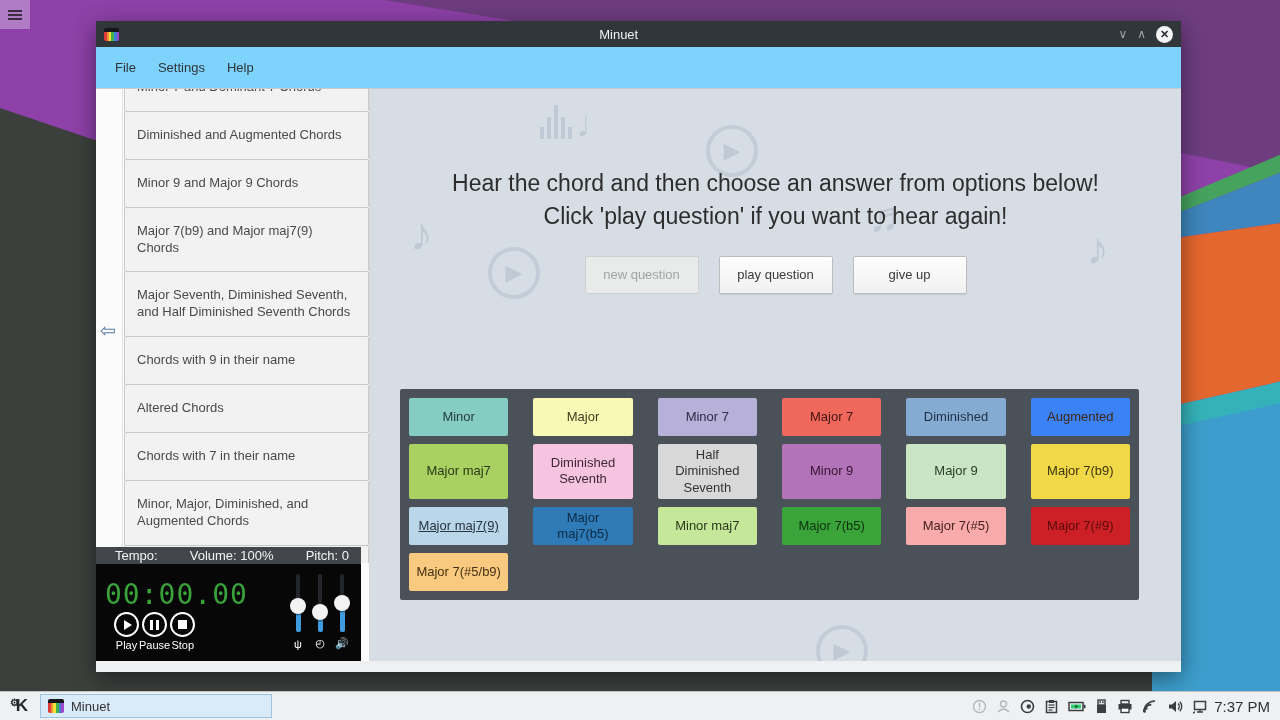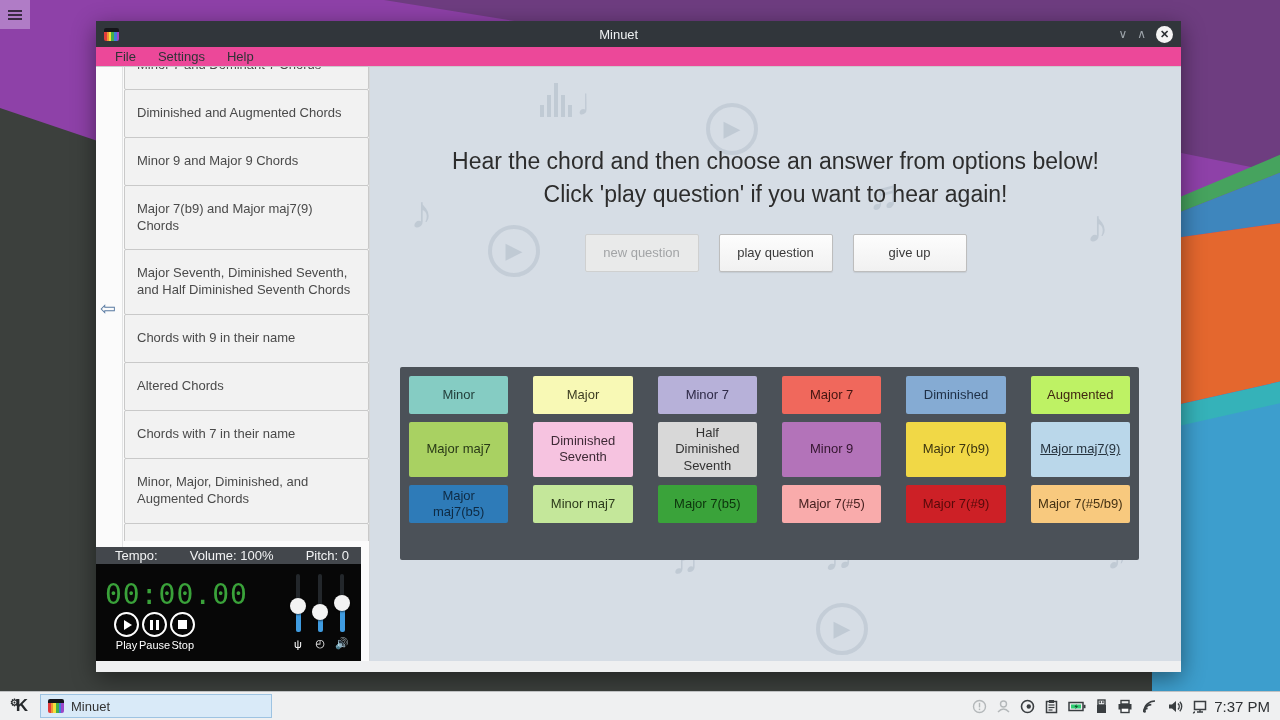--- a/index.html
+++ b/index.html
@@ -20,21 +20,21 @@
   .hamburger span { display:block; height:2px; background:#3a2a42; margin:2px 0; }
 
   
   #window { position:absolute; left:96px; top:21px; width:1085px; height:651px; background:#eff0f1; box-shadow:0 6px 22px rgba(0,0,0,.45); display:flex; flex-direction:column; }
   .titlebar { height:26px; background:#31363b; display:flex; align-items:center; padding:0 8px; flex:0 0 auto; }
   .title-icon { width:15px; height:13px; border-radius:2px; background:linear-gradient(#15151a 0 30%,transparent 30%),linear-gradient(90deg,#e23b3b 0 17%,#f09236 17% 33%,#f3e13c 33% 50%,#43b04a 50% 67%,#3f7fd8 67% 84%,#9c47c9 84% 100%); }
   .title-text { flex:1; text-align:center; color:#eef1f2; font-size:13px; }
   .win-ctrl { display:flex; align-items:center; gap:10px; }
   .chev { color:#9ea5ab; font-size:12px; line-height:1; cursor:pointer; }
   .close-btn { width:17px; height:17px; background:#f4f4f4; border-radius:50%; color:#2b2f33; font-size:11px; font-weight:bold; display:flex; align-items:center; justify-content:center; cursor:pointer; }
-  .menubar { height:20px; background:#ec4899; border-bottom:1px solid #c9cbcd; display:flex; align-items:center; padding-left:10px; gap:4px; flex:0 0 auto; }
+  .menubar { height:42px; background:#7dd3fc; border-bottom:1px solid #c9cbcd; display:flex; align-items:center; padding-left:10px; gap:4px; flex:0 0 auto; }
   .menu-item { font-size:13px; color:#2f3337; padding:3px 9px; cursor:pointer; }
 
   .win-body { flex:1; display:flex; position:relative; }
   .win-footer { flex:0 0 11px; background:#eff0f1; }
 
   
   .sidebar { width:274px; background:#fbfbfb; position:relative; display:flex; flex-direction:column; border-right:1px solid #d6d8da; }
   .side-strip { position:absolute; left:0; top:0; bottom:0; width:27px; border-right:1px solid #e2e3e4; }
   .back-arrow { position:absolute; left:4px; top:230px; font-size:19px; color:#5b7ca3; cursor:pointer; }
   .side-scroll { margin-left:28px; overflow:hidden; height:474px; }
@@ -245,25 +245,26 @@
               <div class="ex-btn">play question</div>
               <div class="ex-btn">give up</div>
             </div>
           <div class="answer-panel">
             <div id="answer-grid">
                 <div class="answer-btn" style="background: rgb(133, 204, 195); color: rgb(34, 63, 59);">Minor</div>
                 <div class="answer-btn" style="background: rgb(248, 249, 181); color: rgb(60, 60, 34);">Major</div>
                 <div class="answer-btn" style="background: rgb(183, 177, 217); color: rgb(46, 42, 71);">Minor 7</div>
                 <div class="answer-btn" style="background: rgb(240, 104, 92); color: rgb(65, 20, 16);">Major 7</div>
                 <div class="answer-btn" style="background: rgb(133, 171, 211); color: rgb(30, 47, 69);">Diminished</div>
-                <div class="answer-btn" style="background: #bef264; color: rgb(64, 39, 17);">Augmented</div>
+                <div class="answer-btn" style="background: #3b82f6; color: rgb(64, 39, 17);">Augmented</div>
                 <div class="answer-btn" style="background: rgb(169, 209, 98); color: rgb(41, 57, 23);">Major maj7</div>
                 <div class="answer-btn" style="background: rgb(246, 195, 224); color: rgb(62, 42, 54);">Diminished Seventh</div>
                 <div class="answer-btn" style="background: rgb(216, 216, 216); color: rgb(51, 51, 51);">Half Diminished Seventh</div>
                 <div class="answer-btn" style="background: rgb(179, 115, 185); color: rgb(51, 21, 47);">Minor 9</div>
+                <div class="answer-btn" style="background: rgb(201, 229, 196); color: rgb(43, 61, 41);">Major 9</div>
                 <div class="answer-btn" style="background: rgb(241, 216, 70); color: rgb(60, 53, 16);">Major 7(b9)</div>
                 <div class="answer-btn" style="background: rgb(186, 215, 234); color: rgb(39, 52, 63); text-decoration: underline;">Major maj7(9)</div>
                 <div class="answer-btn" style="background: rgb(46, 123, 184); color: rgb(14, 42, 67);">Major maj7(b5)</div>
                 <div class="answer-btn" style="background: rgb(196, 231, 154); color: rgb(44, 58, 27);">Minor maj7</div>
                 <div class="answer-btn" style="background: rgb(58, 163, 58); color: rgb(13, 51, 13);">Major 7(b5)</div>
                 <div class="answer-btn" style="background: rgb(249, 171, 171); color: rgb(70, 32, 31);">Major 7(#5)</div>
                 <div class="answer-btn" style="background: rgb(205, 32, 38); color: rgb(87, 10, 10);">Major 7(#9)</div>
                 <div class="answer-btn" style="background: rgb(248, 201, 126); color: rgb(68, 49, 19);">Major 7(#5/b9)</div>
               </div>
           </div>

